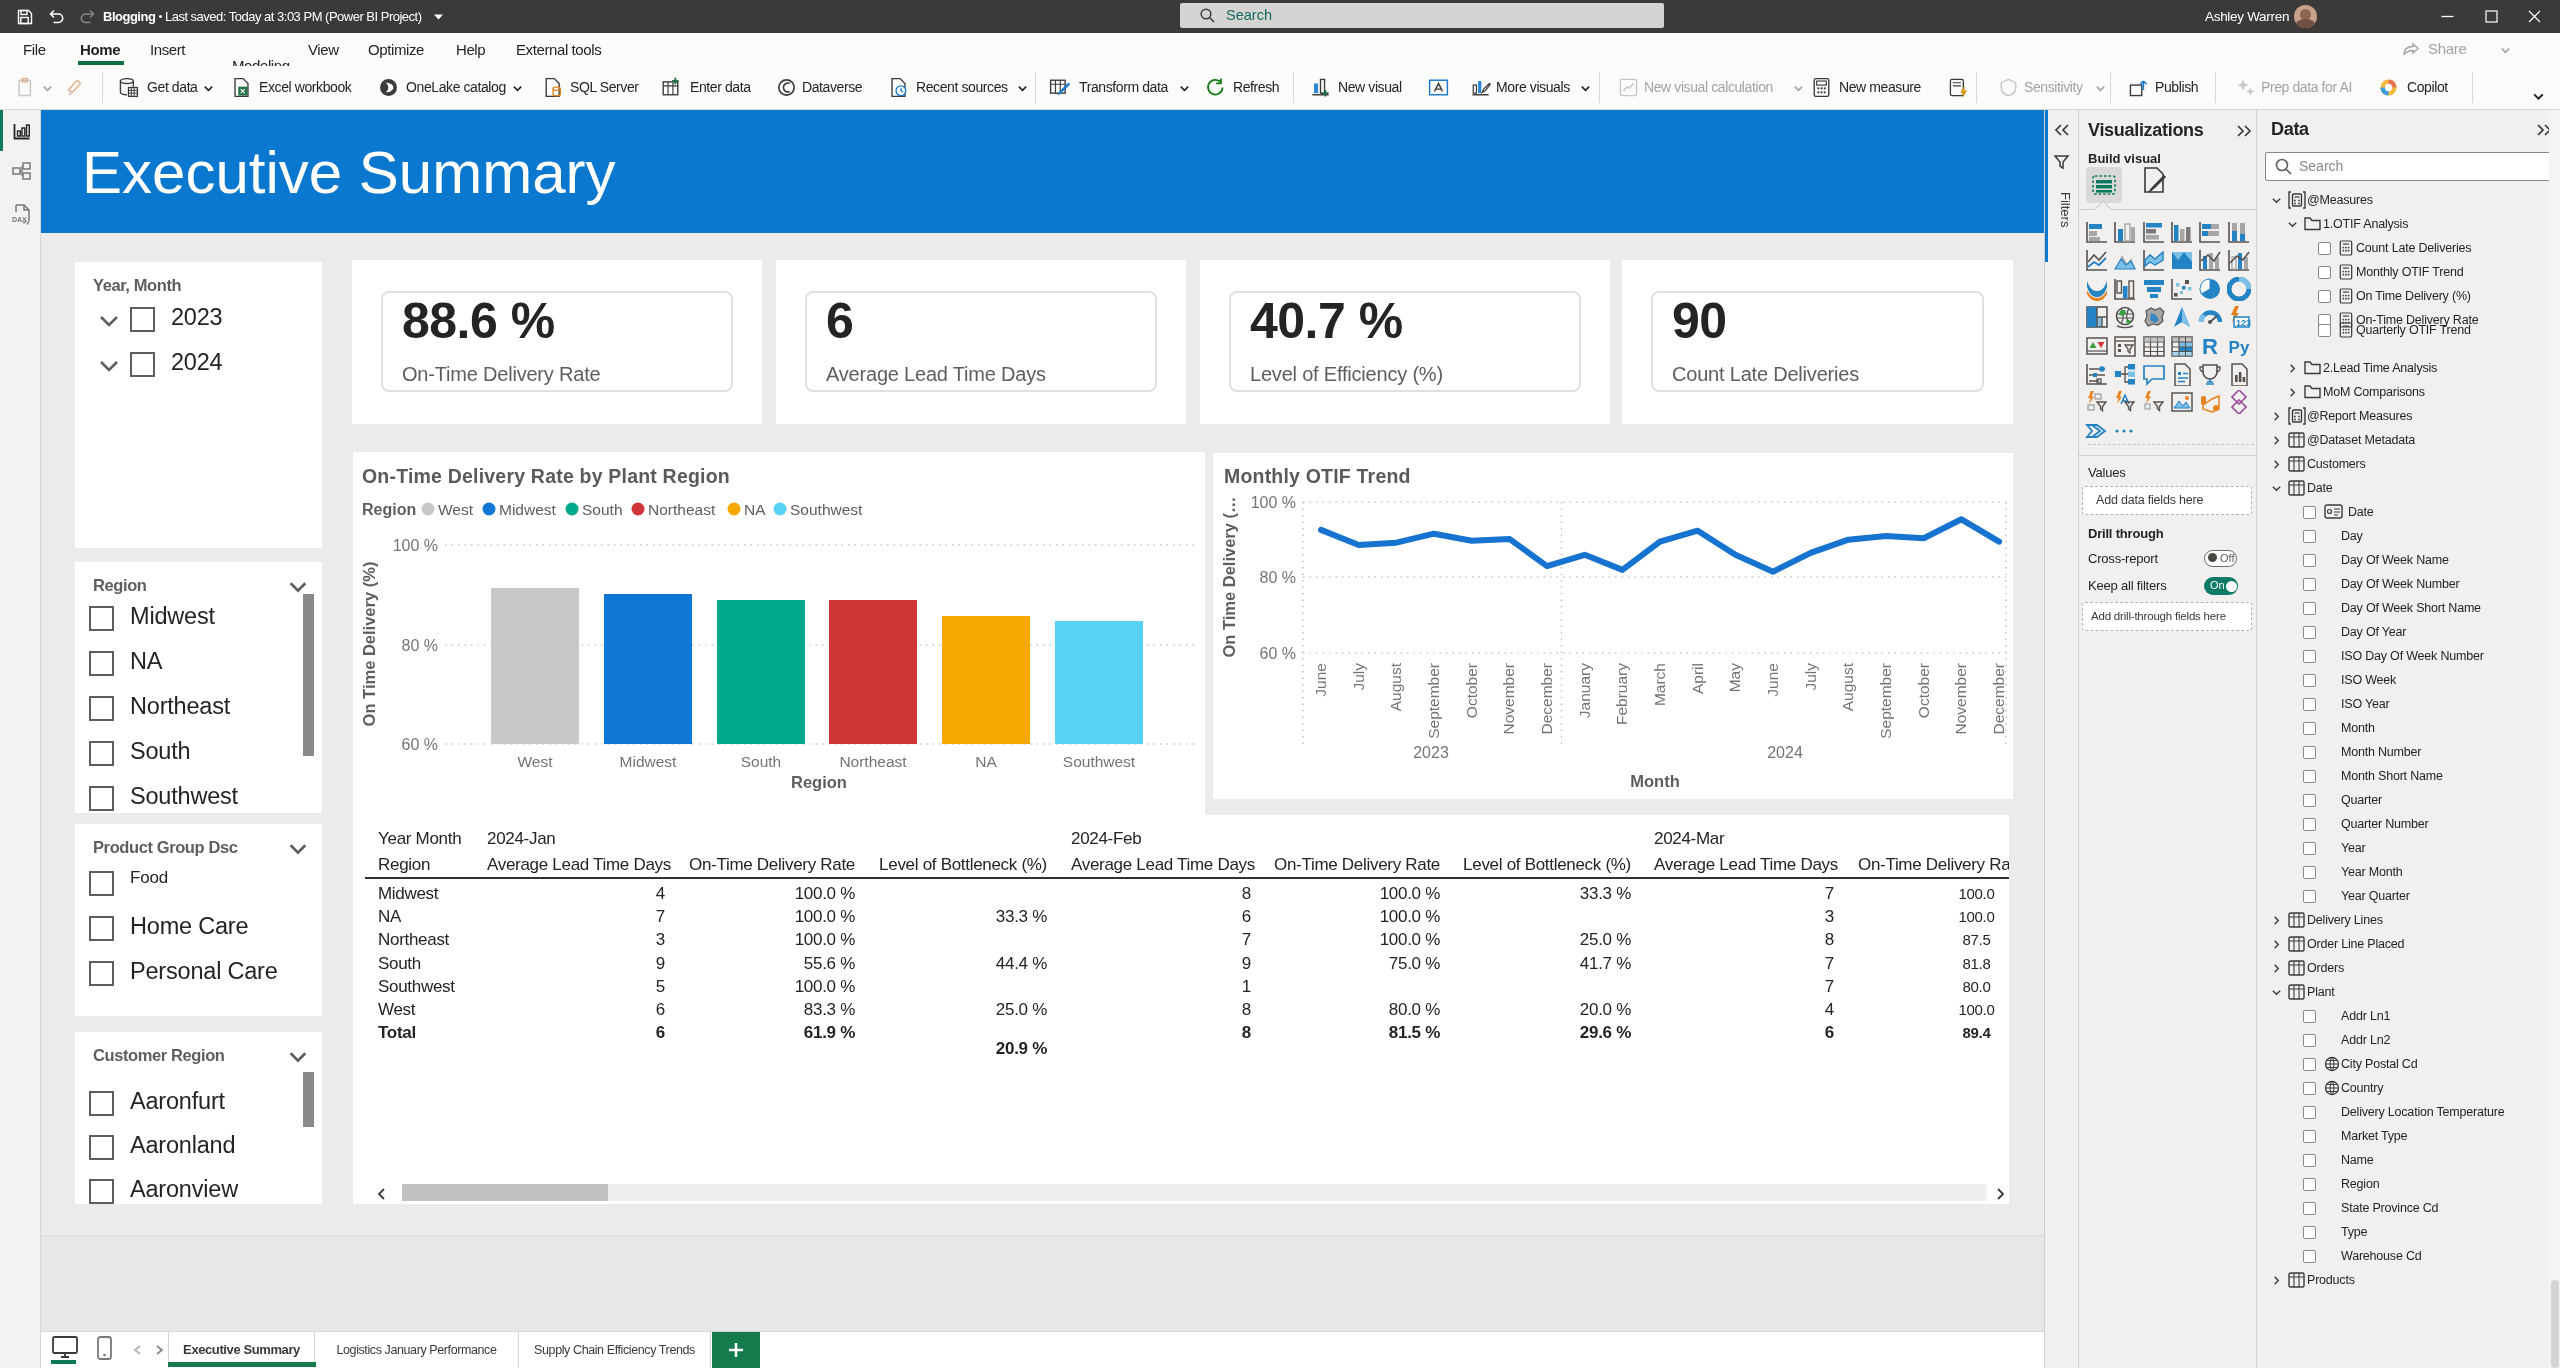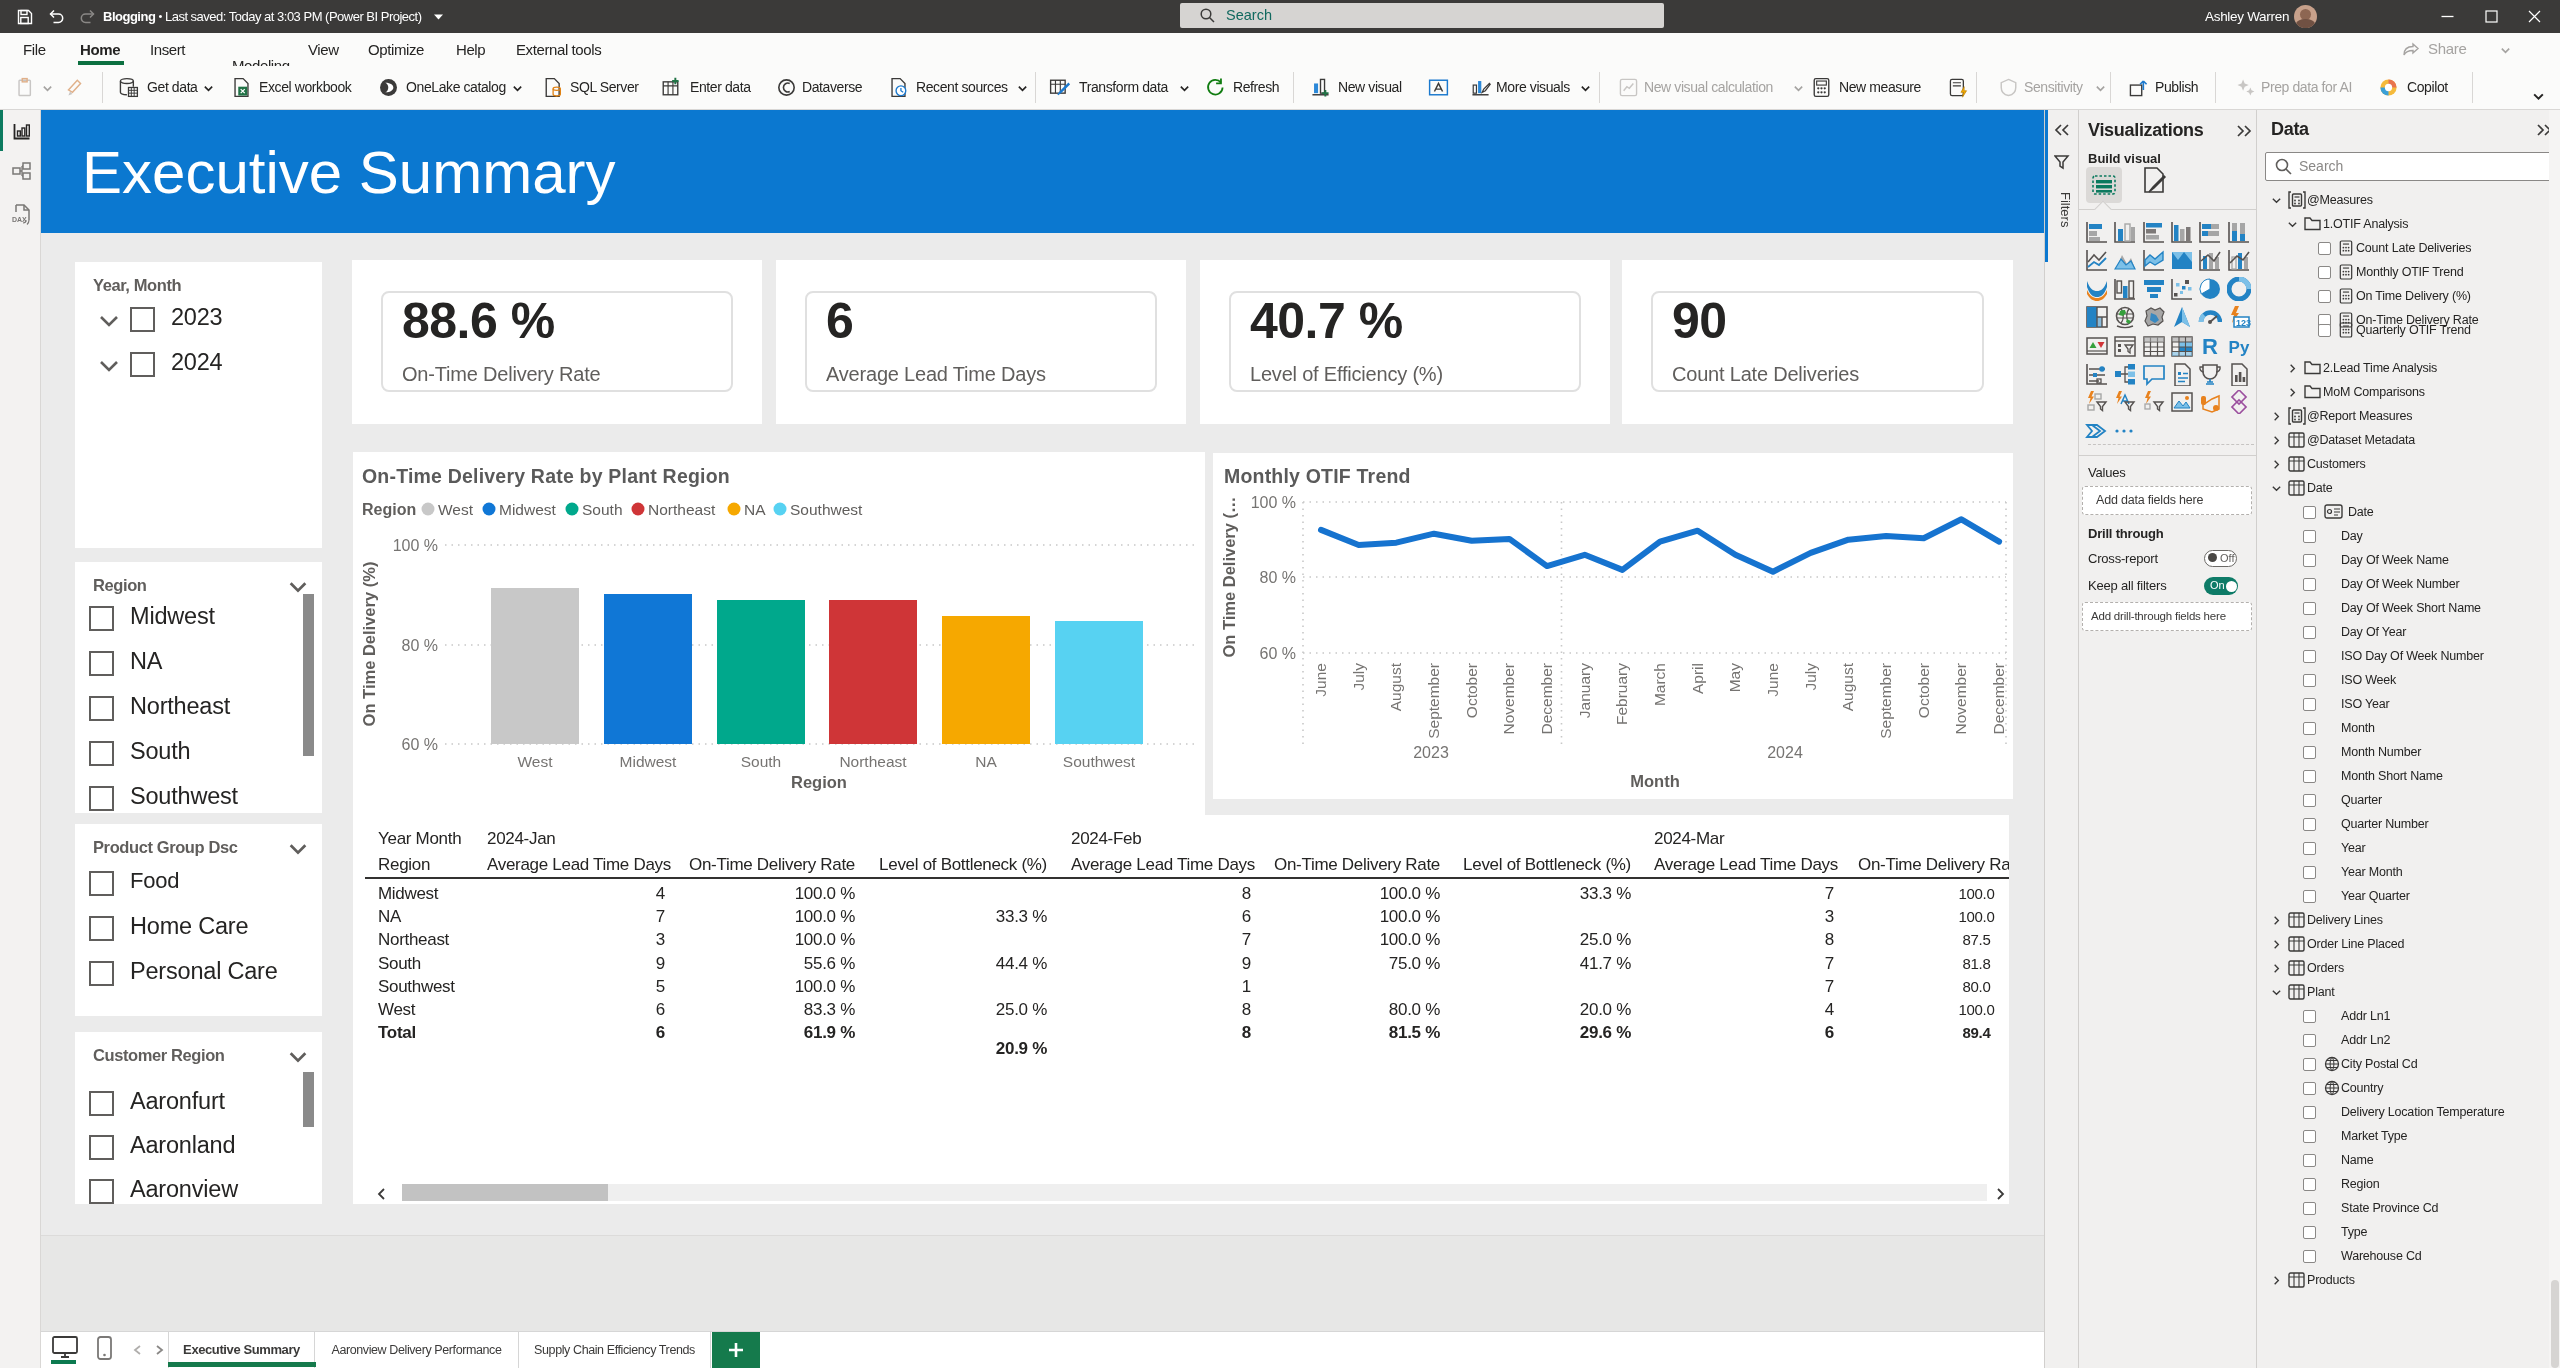--- a/index.html
+++ b/index.html
@@ -314,21 +314,21 @@
 <div class="cbx" style="left:14px;top:224px"></div>
     <div class="slbl" style="left:55px;top:221px;font-size:23.5px">Southwest</div>
 <div class="sscroll" style="left:228px;top:32px;height:162px;"></div>
 </div>
 <div class="card abs" style="left:75px;top:824px;width:247px;height:192px;">
 <div class="slicetitle">Product Group Dsc</div>
 <svg class="abs" style="left:212px;top:14px" width="22" height="22" viewBox="0 0 12 12">
       <path d="M2 4 L6 8 L10 4" fill="none" stroke="#605e5c" stroke-width="1.5"></path>
     </svg>
 <div class="cbx" style="left:14px;top:47px"></div>
-    <div class="slbl" style="left:55px;top:44px;font-size:22px">Food</div>
+    <div class="slbl" style="left:55px;top:44px;font-size:17px">Food</div>
 <div class="cbx" style="left:14px;top:92px"></div>
     <div class="slbl" style="left:55px;top:89px;font-size:23.5px">Home Care</div>
 <div class="cbx" style="left:14px;top:137px"></div>
     <div class="slbl" style="left:55px;top:134px;font-size:23.5px">Personal Care</div>
 </div>
 <div class="card abs" style="left:75px;top:1032px;width:247px;height:172px;overflow:hidden;">
 <div class="slicetitle">Customer Region</div>
 <svg class="abs" style="left:212px;top:14px" width="22" height="22" viewBox="0 0 12 12">
       <path d="M2 4 L6 8 L10 4" fill="none" stroke="#605e5c" stroke-width="1.5"></path>
     </svg>
@@ -556,21 +556,21 @@
       <circle cx="7.5" cy="19" r="1.3" fill="#7a7876"></circle>
     </svg>
 <svg class="abs" style="left:91px;top:12px" width="12" height="12" viewBox="0 0 12 12">
       <path d="M8 2 L3 6 L8 10" fill="none" stroke="#b0aeac" stroke-width="1.8"></path>
     </svg>
 <svg class="abs" style="left:112px;top:12px" width="12" height="12" viewBox="0 0 12 12">
       <path d="M4 2 L9 6 L4 10" fill="none" stroke="#8a8886" stroke-width="1.8"></path>
     </svg>
 <div class="tab" style="left:127px;width:147px;font-weight:700;font-size:13px;border-left:1px solid #d6d6d6;">Executive Summary</div>
 <div class="abs" style="left:127px;top:30px;width:148px;height:5px;background:#157a4c;"></div>
-<div class="tab" style="left:274px;width:204px;">Aaronview Delivery Performance</div>
+<div class="tab" style="left:274px;width:204px;">Logistics January Performance</div>
 <div class="tab" style="left:478px;width:192px;">Supply Chain Efficiency Trends</div>
 <div class="abs" style="left:671px;top:0;width:48px;height:37px;background:#157a4c;"></div>
 <svg class="abs" style="left:686px;top:9px" width="18" height="18" viewBox="0 0 18 18">
       <path d="M9 2 v14 M2 9 h14" stroke="#fff" stroke-width="2.6"></path>
     </svg>
 </div>
 <div id="vispane" class="abs">
 <div class="abs" style="left:0;top:0;width:3px;height:152px;background:#0b78d0;"></div>
 <div class="abs" style="left:33px;top:0;width:1px;height:1258px;background:#d1cfcd;"></div>
 <svg class="abs" style="left:9px;top:13px" width="16" height="14" viewBox="0 0 16 14">

